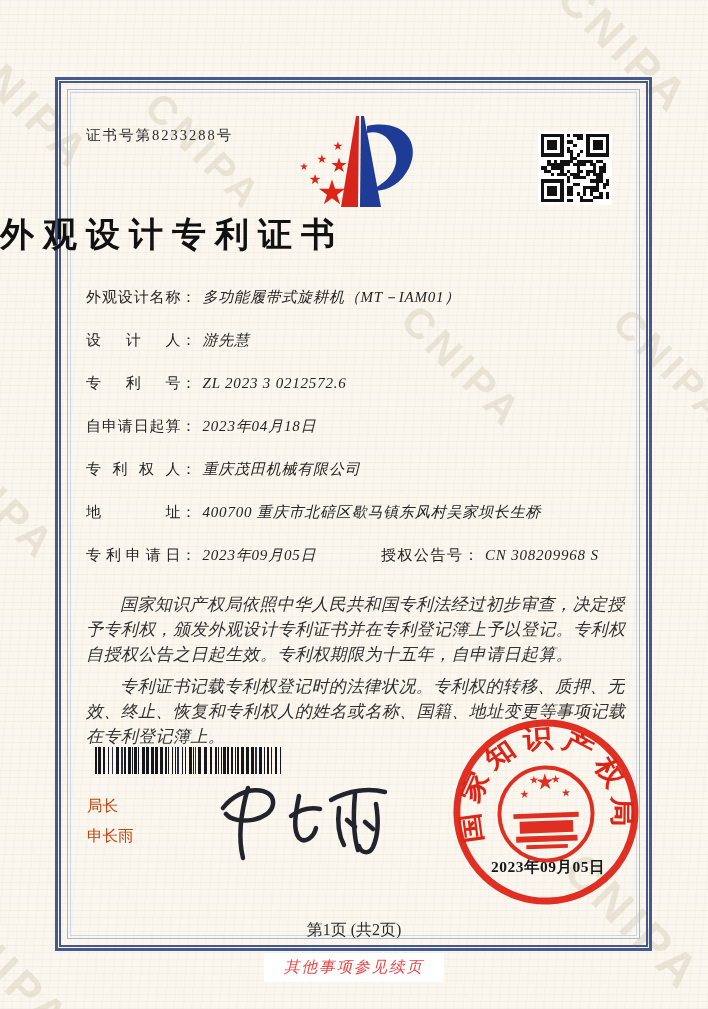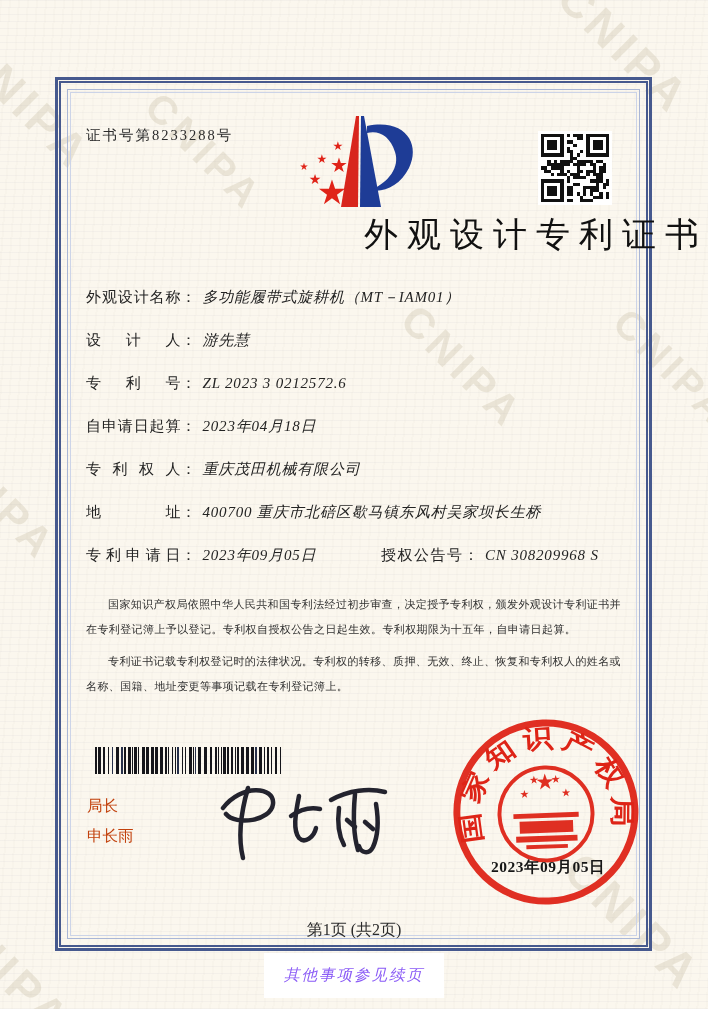--- a/index.html
+++ b/index.html
@@ -22,43 +22,43 @@
   }
   
   .frame{position:absolute;left:55px;top:77px;width:597px;height:874px;
     border:3px solid #46598e;padding:1px;box-sizing:border-box;}
   .frame-mid{width:100%;height:100%;border:2px solid #46598e;padding:6px;box-sizing:border-box;}
   .frame-in1{width:100%;height:100%;border:1px solid #a9b6d6;padding:2px;box-sizing:border-box;}
   .frame-in2{width:100%;height:100%;border:1px solid #ccd4e8;box-sizing:border-box;}
   .certno{position:absolute;left:86px;top:126px;font-size:14.5px;letter-spacing:2px;color:#2b2b2b;}
   .logo{position:absolute;left:283px;top:110px;}
   .qr{position:absolute;left:538px;top:131px;width:74px;height:74px;background:#fff;padding:3px;box-sizing:border-box;}
-  .title{position:absolute;left:0;top:212px;width:708px;text-align:right;
-    font-size:34px;font-weight:normal;letter-spacing:9px;color:#111;}
+  .title{position:absolute;left:0;top:212px;width:708px;text-align:left;
+    font-size:34px;font-weight:bold;letter-spacing:9px;color:#111;}
   .fields{position:absolute;left:86px;top:288px;width:546px;}
   .frow{position:relative;height:43px;font-size:15px;letter-spacing:0.5px;}
   .flabel{display:inline-block;width:95px;text-align:justify;text-align-last:justify;vertical-align:top;}
   .fcolon{display:inline-block;margin-right:6px;}
   .fvalue{letter-spacing:0.8px;font-style:italic;}
   .grant2{position:absolute;left:295px;top:0;}
   .grant2 .flabel{width:auto;text-align:right;text-align-last:auto;letter-spacing:1.5px;}
-  .paras{position:absolute;left:86px;top:592px;width:542px;font-size:11px;line-height:25px;
-    color:#303030;letter-spacing:0.4px;}
+  .paras{position:absolute;left:86px;top:592px;width:542px;font-size:17px;line-height:25px;
+    font-style:italic;color:#303030;letter-spacing:0.4px;}
   .paras p{margin:0 0 7px 0;text-indent:2em;}
   .barcode{position:absolute;left:95px;top:747px;}
   .signer{position:absolute;left:87px;top:791px;font-size:15.5px;line-height:30px;
     font-family:"Liberation Sans","DejaVu Sans",sans-serif;color:#c2410c;font-style:normal;}
   .sig{position:absolute;left:203px;top:764px;}
   .seal{position:absolute;left:452px;top:718px;transform:rotate(-2deg);}
   .sealdate{position:absolute;left:462px;top:857px;width:172px;text-align:center;
     font-size:15.5px;color:#161616;letter-spacing:0.5px;font-weight:bold;}
   .pageno{position:absolute;left:0;top:920px;width:708px;text-align:center;font-size:16px;color:#2b2b2b;}
   .contnote{position:absolute;left:0;top:953px;width:708px;text-align:center;}
-  .contnote span{display:inline-block;background:#ffffff;padding:12px 20px;font-size:15.5px;
-    font-style:italic;letter-spacing:2px;color:#8b5cf6;}
+  .contnote span{display:inline-block;background:#ffffff;padding:4px 20px;font-size:15.5px;
+    font-style:italic;letter-spacing:2px;color:#ef4444;}
 </style>
 </head>
 <body>
 
 <div class="page">
   <div class="texture"></div>
   <div id="wm-layer">
       <div class="wm" style="left: -14px; top: 26px; font-size: 46px;">CNIPA</div>
       <div class="wm" style="left: 585px; top: -30px; font-size: 46px;">CNIPA</div>
       <div class="wm" style="left: 168px; top: 84px; font-size: 40px;">CNIPA</div>

